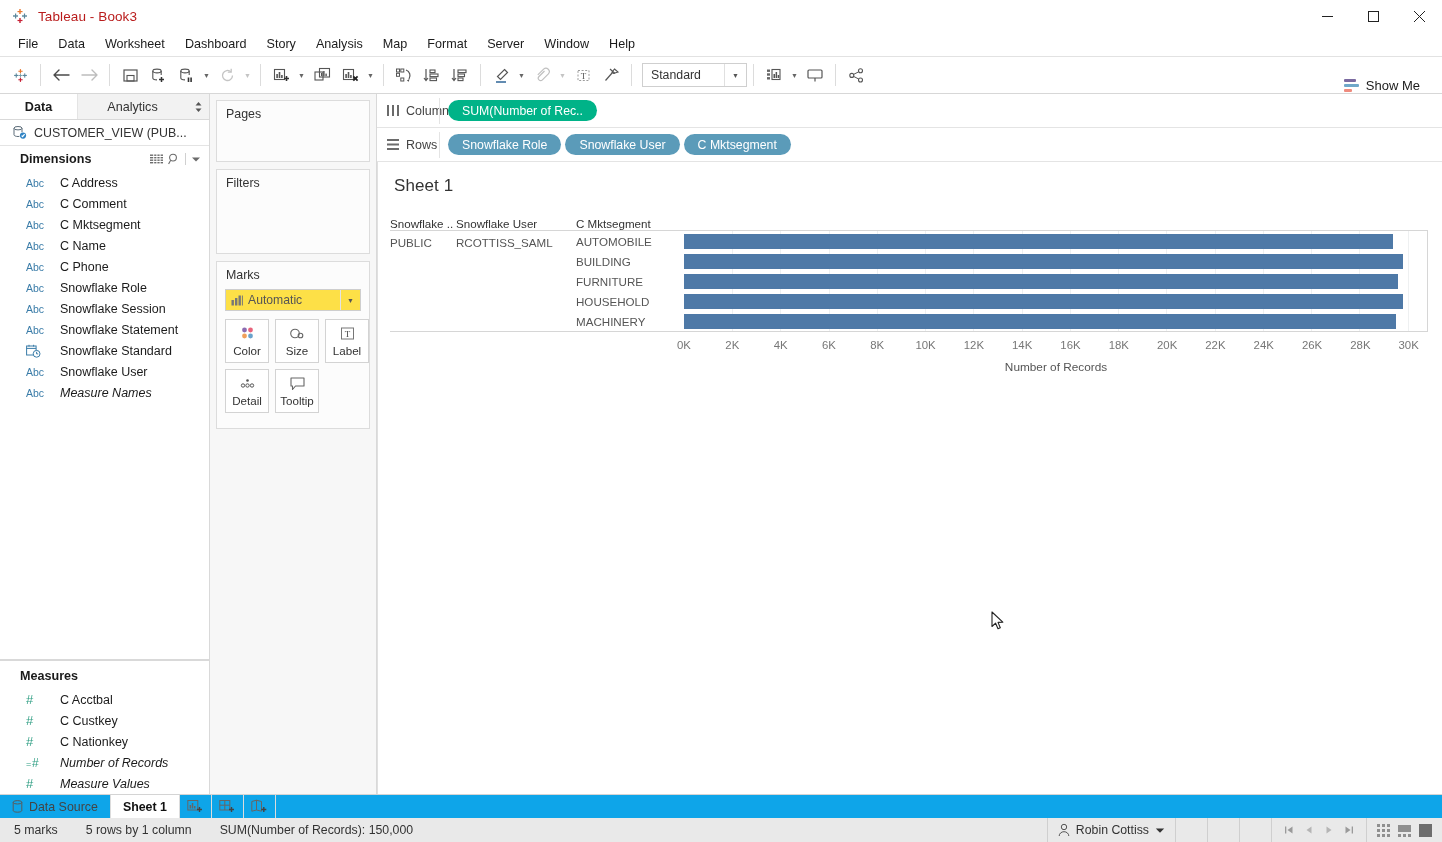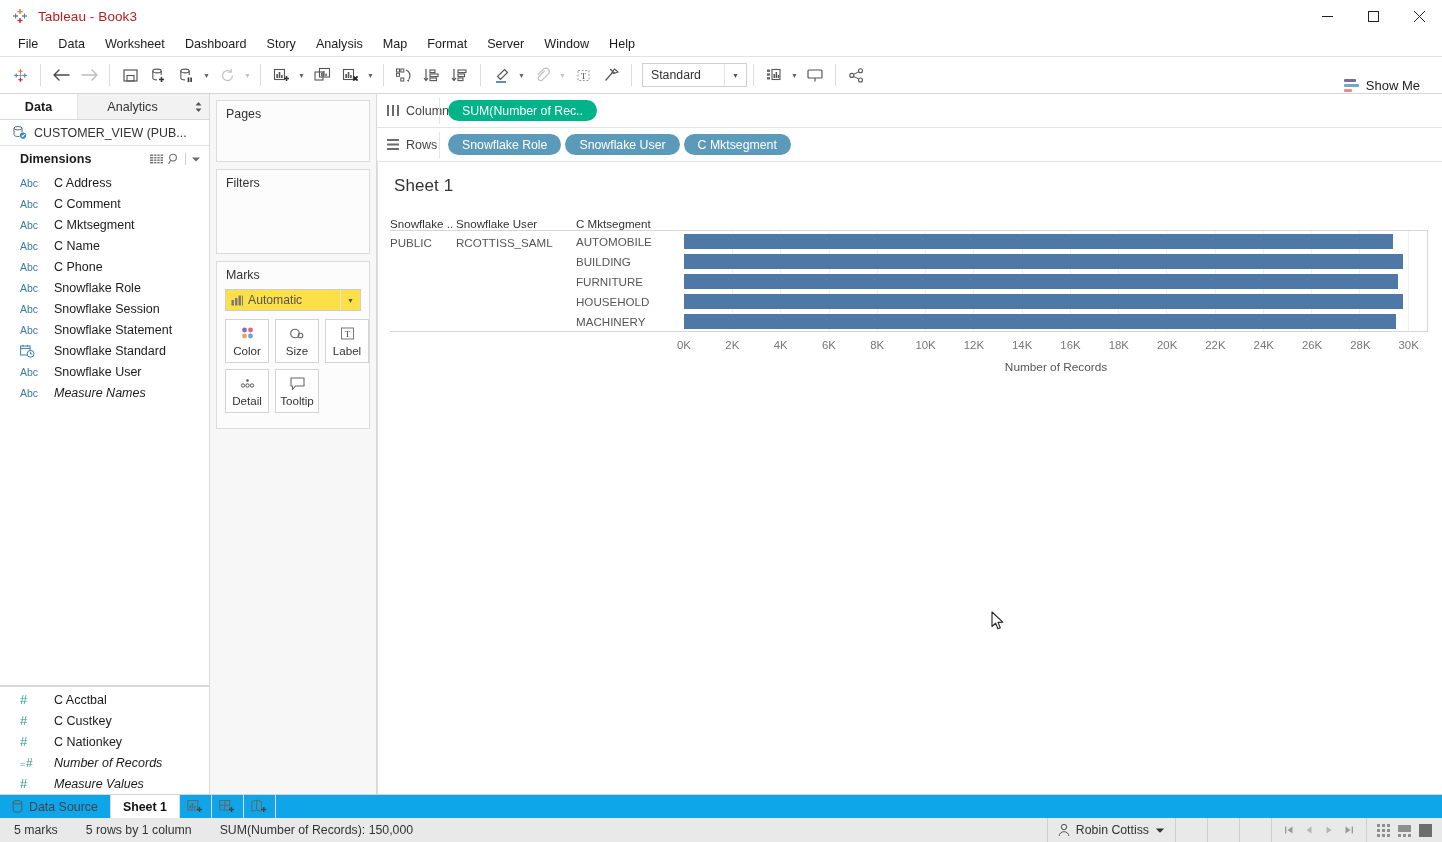--- a/index.html
+++ b/index.html
@@ -47,21 +47,21 @@
   .lp-tabs { height:26px; display:flex; align-items:stretch; border-bottom:1px solid #d9d9d9; position:relative; }
   .lp-tab { display:flex; align-items:center; justify-content:center; font-size:12.6px; color:#1b1b1b; }
   .lp-tab.data { width:78px; font-weight:bold; background:#fff; border-right:1px solid #e4e4e4;}
   .lp-tab.analytics { flex:1; background:#f2f2f2; color:#333; }
   .lp-sortcaret { width:22px; display:flex; align-items:center; justify-content:center; background:#f2f2f2; color:#555; font-size:9px; }
   .lp-source { height:26px; display:flex; align-items:center; gap:7px; padding-left:12px; border-bottom:1px solid #e4e4e4; font-size:12.4px; color:#333; }
   .db-ic { width:15px; height:15px; position:relative; flex:none; }
   .lp-secthead { height:26px; display:flex; align-items:center; padding:0 8px 0 20px; font-weight:bold; font-size:12.6px; color:#1b1b1b; }
   .lp-secthead .tools { margin-left:auto; display:flex; align-items:center; gap:5px; color:#777; }
   .fieldlist { flex:0 0 auto; }
-  .field { height:21px; display:flex; align-items:center; padding-left:20px; gap:8px; font-size:12.5px; color:#1b1b1b; }
+  .field { height:21px; display:flex; align-items:center; padding-left:26px; gap:8px; font-size:12.5px; color:#1b1b1b; }
   .ftype { width:26px; text-align:left; font-size:10.5px; color:#3a7ca8; flex:none; font-family:"Liberation Sans",sans-serif; }
   .ftype.num { color:#2e9e83; font-size:13px; }
   .fname.italic { font-style:italic; }
   .lp-divider { border-top:1px solid #d9d9d9; margin-top:auto; }
   .measures-wrap { border-top:1px solid #d9d9d9; padding-top:2px; }
 
   
   .cards { width:167px; background:#f7f7f7; border-right:1px solid #d9d9d9; padding:6px 6px 0 6px; }
   .card { background:#fcfcfc; border:1px solid #dcdcdc; margin-bottom:7px; }
   .card-title { font-size:12.4px; color:#333; padding:6px 0 4px 9px; }
@@ -472,20 +472,23 @@
             <span class="fname">Snowflake User</span>
           </div>
           <div class="field">
             <span class="ftype">Abc</span>
             <span class="fname italic">Measure Names</span>
           </div>
         </div>
 
       <div class="lp-divider"></div>
       <div class="measures-wrap">
+        <div class="lp-secthead">
+          <span>Measures</span>
+        </div>
         <div class="fieldlist" id="measure-list">
             <div class="field">
               <span class="ftype num">#</span>
               <span class="fname">C Acctbal</span>
             </div>
             <div class="field">
               <span class="ftype num">#</span>
               <span class="fname">C Custkey</span>
             </div>
             <div class="field">

